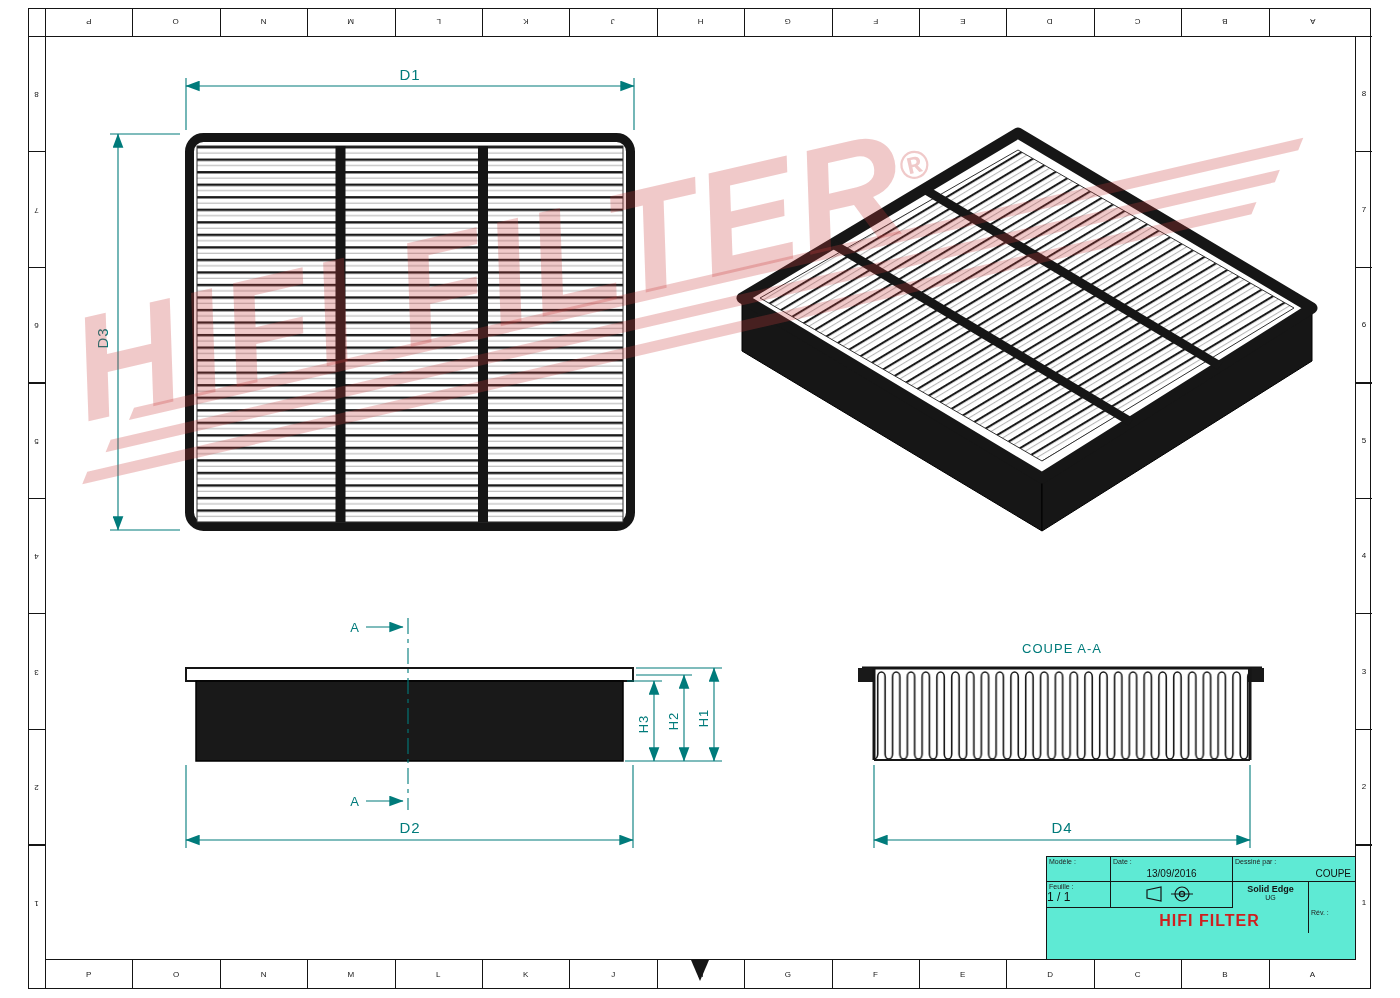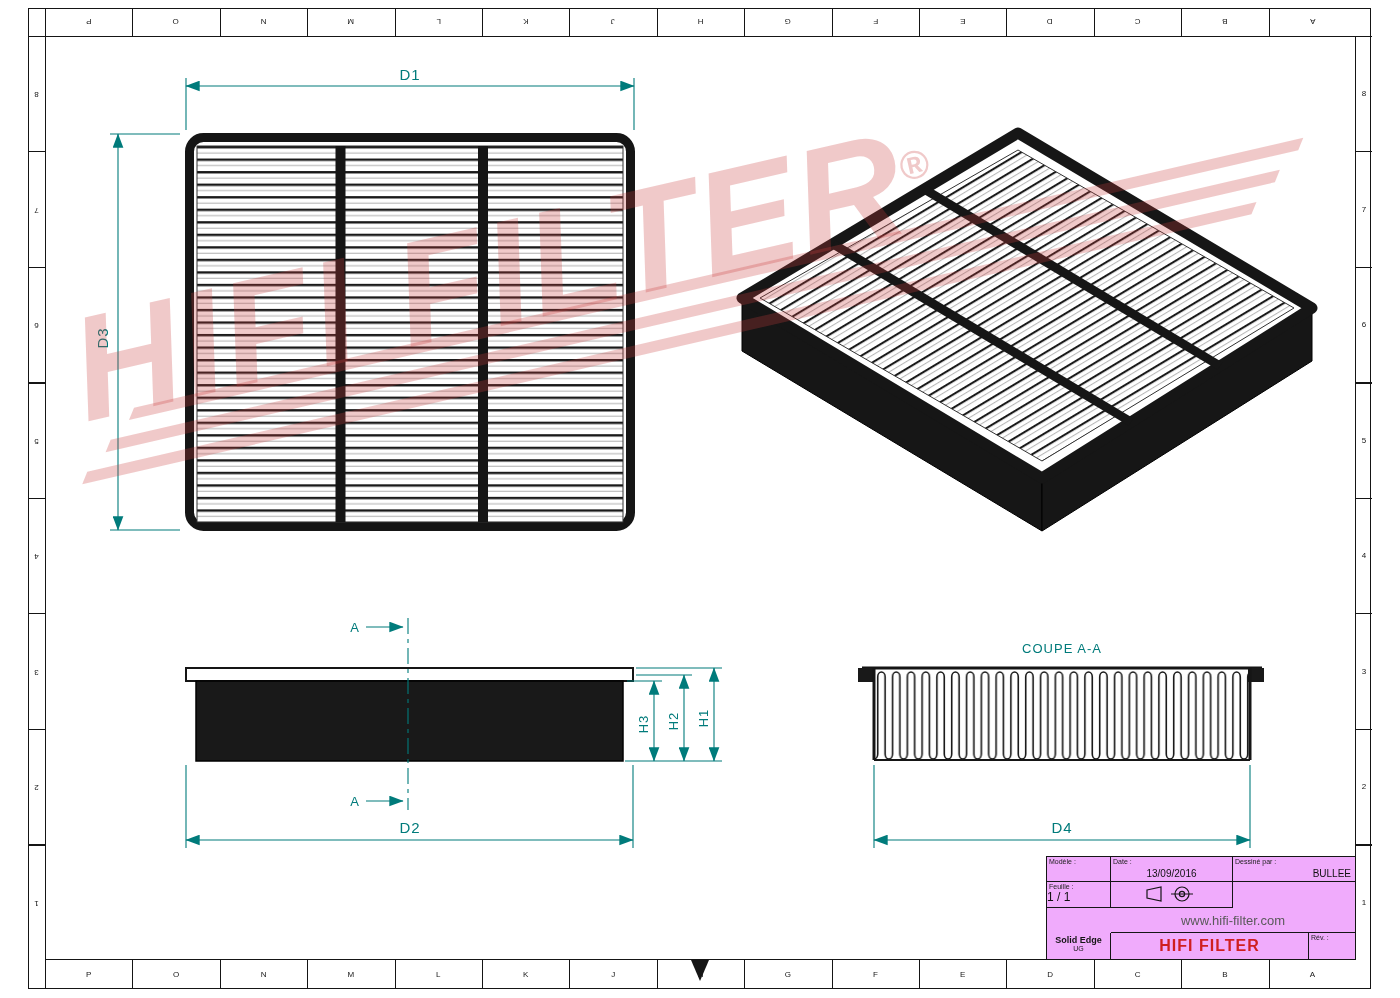--- a/index.html
+++ b/index.html
@@ -39,21 +39,21 @@
              white-space:nowrap; line-height:1; }
   .wm-reg  { font-size:40px; vertical-align:super; }
   .wm-stripes { margin-top:-26px; }
   .wm-stripe { height:11px; background:rgba(200,60,60,0.28); transform:skewX(-35deg); }
   .wm-s1 { width:1200px; margin-left:46px; }
   .wm-s2 { width:1200px; margin:15px 0 0 16px; }
   .wm-s3 { width:1200px; margin:15px 0 0 -14px; }
 
   
   .tblock { position:absolute; left:1046px; top:856px; width:310px; height:104px;
-            background:#f0abfc; border:1.6px solid #151515; box-sizing:border-box; z-index:60;
+            background:#5eead4; border:1.6px solid #151515; box-sizing:border-box; z-index:60;
             display:grid; grid-template-columns:64px 122px 76px 1fr;
             grid-template-rows:25px 26px 25px 1fr; }
   .tc { border-right:1px solid #151515; border-bottom:1px solid #151515;
         position:relative; box-sizing:border-box; overflow:hidden; }
   .tc.no-r { border-right:none; }  .tc.no-b { border-bottom:none; }
   .tc .tiny { position:absolute; top:1px; left:2px; font-size:7px; color:#222; }
   .tc .val  { position:absolute; left:0; right:0; bottom:2px; text-align:center; font-size:10px; color:#111; }
   .tc .val-right { text-align:right; padding-right:4px; }
   .span-2-5 { grid-column:2 / 5; }
   .span-2-4 { grid-column:2 / 4; }
@@ -235,39 +235,36 @@
 
   <div class="tc">
     <span class="tiny">Modèle :</span>
   </div>
   <div class="tc">
     <span class="tiny">Date :</span>
     <span class="val">13/09/2016</span>
   </div>
   <div class="tc no-r span-3-5">
     <span class="tiny">Dessiné par :</span>
-    <span class="val val-right">BULLEE</span>
+    <span class="val val-right">COUPE</span>
   </div>
 
   <div class="tc">
     <span class="tiny">Feuille :</span>
     <span class="sheet-val">1 / 1</span>
   </div>
 
   <div class="tc sym-cell">
     <svg width="56" height="20" viewBox="0 0 56 20">
       <path d="M3,5 L17,2 L17,16 L3,13 Z" fill="none" stroke="#151515" stroke-width="1.2"></path>
       <line x1="27" y1="9" x2="49" y2="9" stroke="#151515" stroke-width="1"></line>
       <circle cx="38" cy="9" r="7" fill="none" stroke="#151515" stroke-width="1.2"></circle>
       <circle cx="38" cy="9" r="2.6" fill="none" stroke="#151515" stroke-width="1.2"></circle>
     </svg>
   </div>
-  <div class="tc no-r span-2-5">
-    <span class="site-val">www.hifi-filter.com</span>
-  </div>
 
   <div class="tc no-b cad-cell">
     <div>Solid Edge</div>
     <div class="cad-sub">UG</div>
   </div>
   <div class="tc no-b span-2-4">
     <span class="brand-val">HIFI FILTER</span>
   </div>
   <div class="tc no-r no-b">
     <span class="tiny">Rév. :</span>

